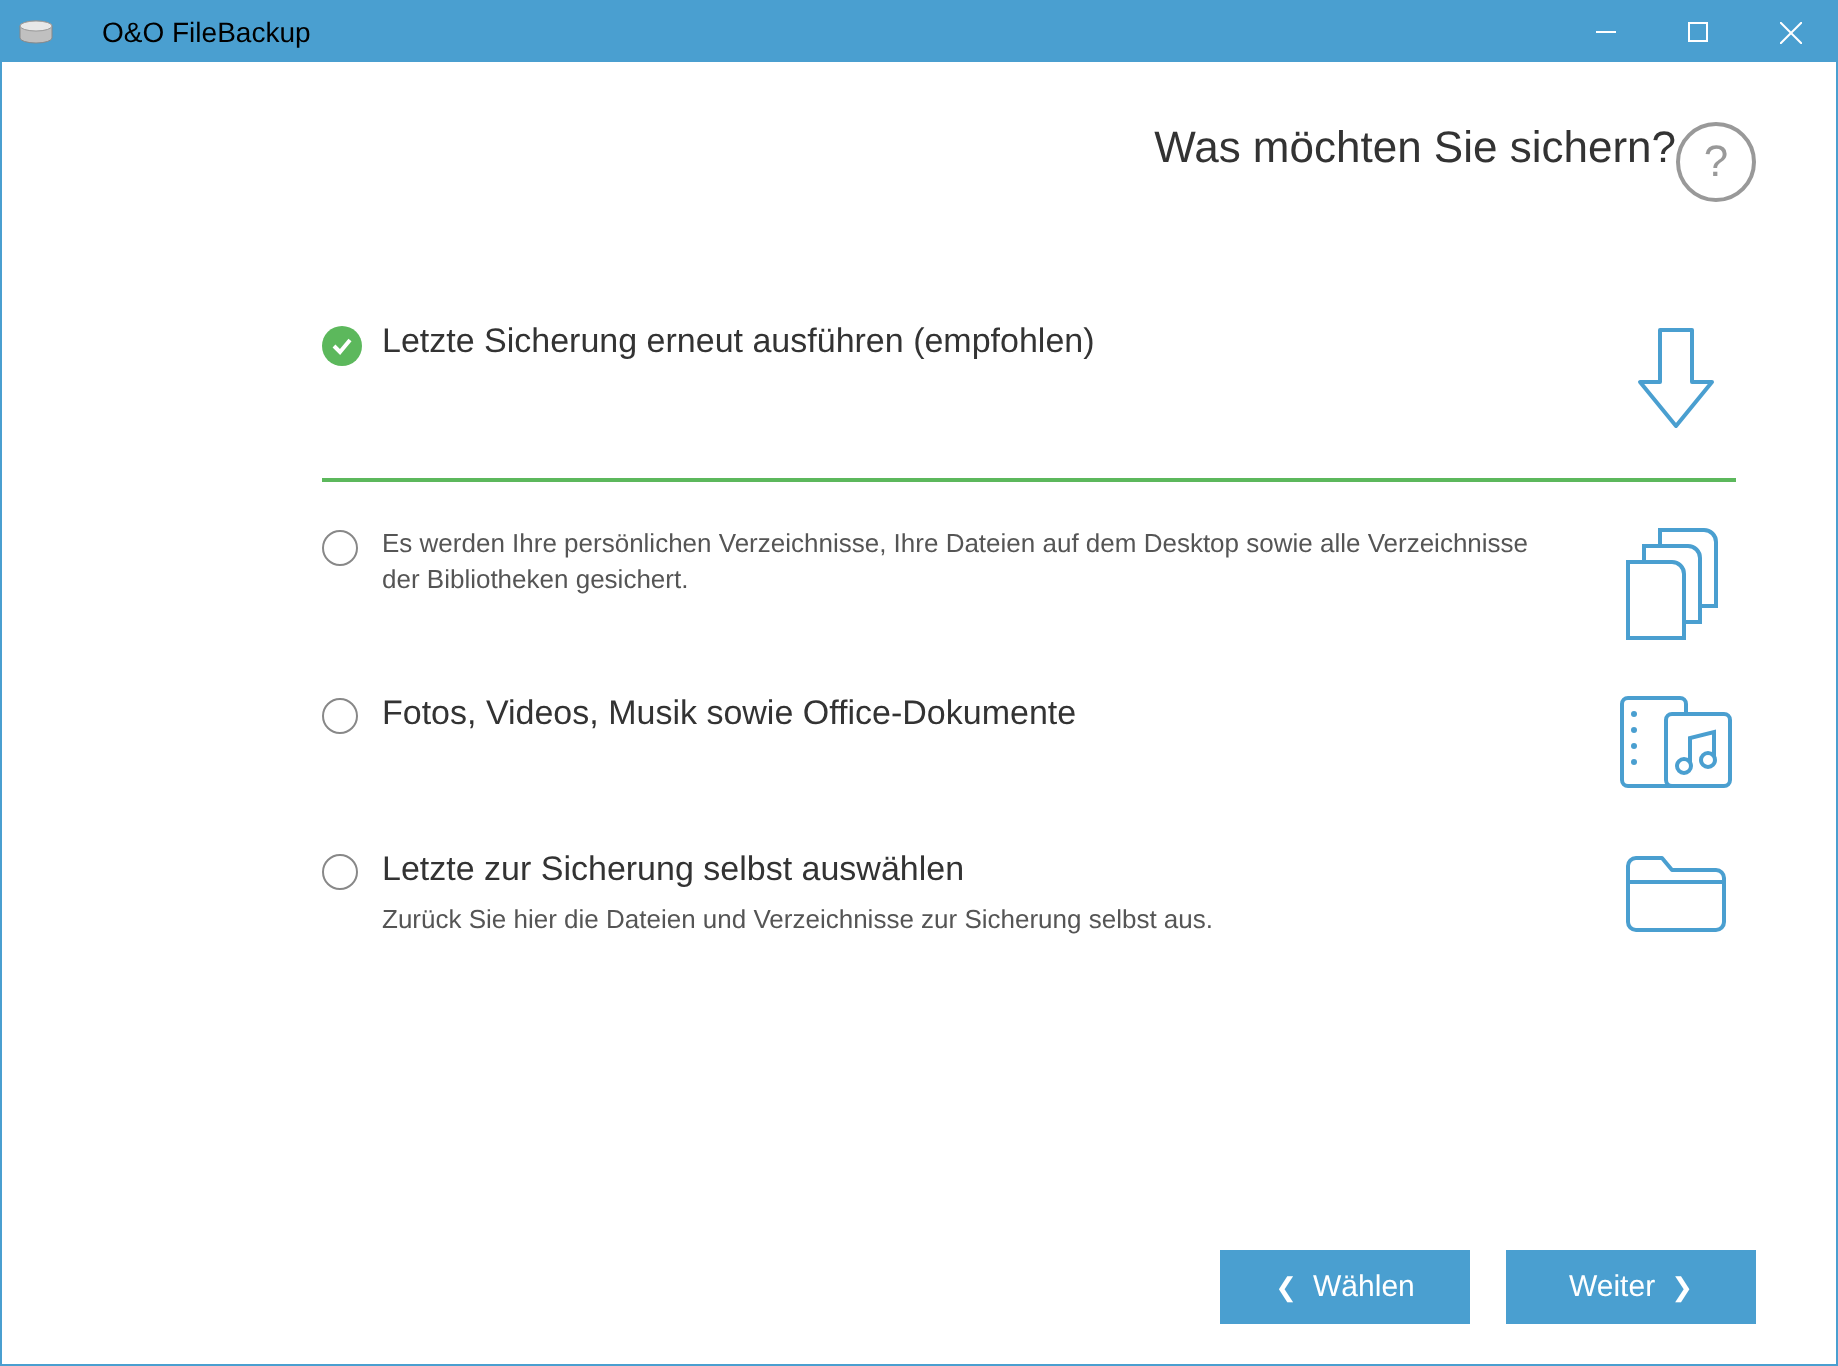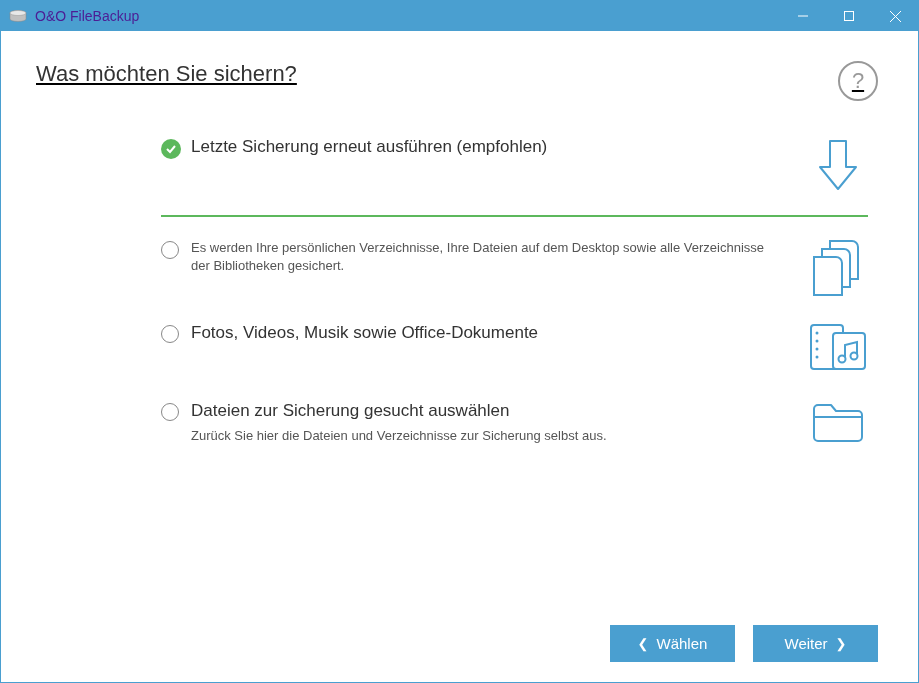--- a/index.html
+++ b/index.html
@@ -23,22 +23,23 @@
       display: flex;
       flex-direction: column;
       position: relative;
     }
     .titlebar {
       background: #4a9fd0;
       height: 30px;
       display: flex;
       align-items: center;
       padding: 0 0 0 8px;
-      color: #4c1d95;
+      color: #000000;
       font-size: 14px;
+      gap: 16px;
     }
     .titlebar-icon {
       width: 18px;
       height: 14px;
       margin-right: 8px;
       display: flex;
       align-items: center;
     }
     .titlebar-title {
       flex: 1;
@@ -58,44 +59,43 @@
     }
     .content {
       flex: 1;
       padding: 30px 40px 0 35px;
       display: flex;
       flex-direction: column;
       position: relative;
     }
     .header-row {
       display: flex;
-      justify-content: space-between;
+      justify-content: flex-end;
       align-items: flex-start;
-      text-decoration: underline;
     }
     .page-title {
       font-size: 22px;
       font-weight: 300;
       color: #333;
     }
     .help-btn {
       width: 40px;
       height: 40px;
       border: 2px solid #999;
       border-radius: 50%;
       display: flex;
       align-items: center;
       justify-content: center;
       font-size: 22px;
       color: #999;
       cursor: pointer;
       font-weight: 300;
     }
     .options-area {
-      margin-top: 36px;
+      margin-top: 60px;
       padding-left: 125px;
       padding-right: 10px;
     }
     .option {
       display: flex;
       align-items: flex-start;
       margin-bottom: 26px;
       cursor: pointer;
       position: relative;
     }
@@ -270,21 +270,21 @@
             <circle cx="45" cy="33" r="3.5" fill="white" stroke="#4a9fd0" stroke-width="2"></circle>
           </svg>
         </div>
       </div>
 
       <div class="option">
         <div class="radio-col">
           <div class="radio-circle"></div>
         </div>
         <div class="text-col">
-          <div class="option-title">Dateien zur Sicherung gesucht auswählen</div>
+          <div class="option-title">Letzte zur Sicherung selbst auswählen</div>
           <div class="option-desc">Zurück Sie hier die Dateien und Verzeichnisse zur Sicherung selbst aus.</div>
         </div>
         <div class="icon-col">
           <svg width="56" height="44" viewBox="0 0 56 44">
             <path d="M4 10 v26 a4 4 0 0 0 4 4 h40 a4 4 0 0 0 4 -4 v-22 a4 4 0 0 0 -4 -4 h-22 l-5 -6 h-13 a4 4 0 0 0 -4 4 z" fill="none" stroke="#4a9fd0" stroke-width="2" stroke-linejoin="round"></path>
             <path d="M4 16 h48" stroke="#4a9fd0" stroke-width="2"></path>
           </svg>
         </div>
       </div>
 

